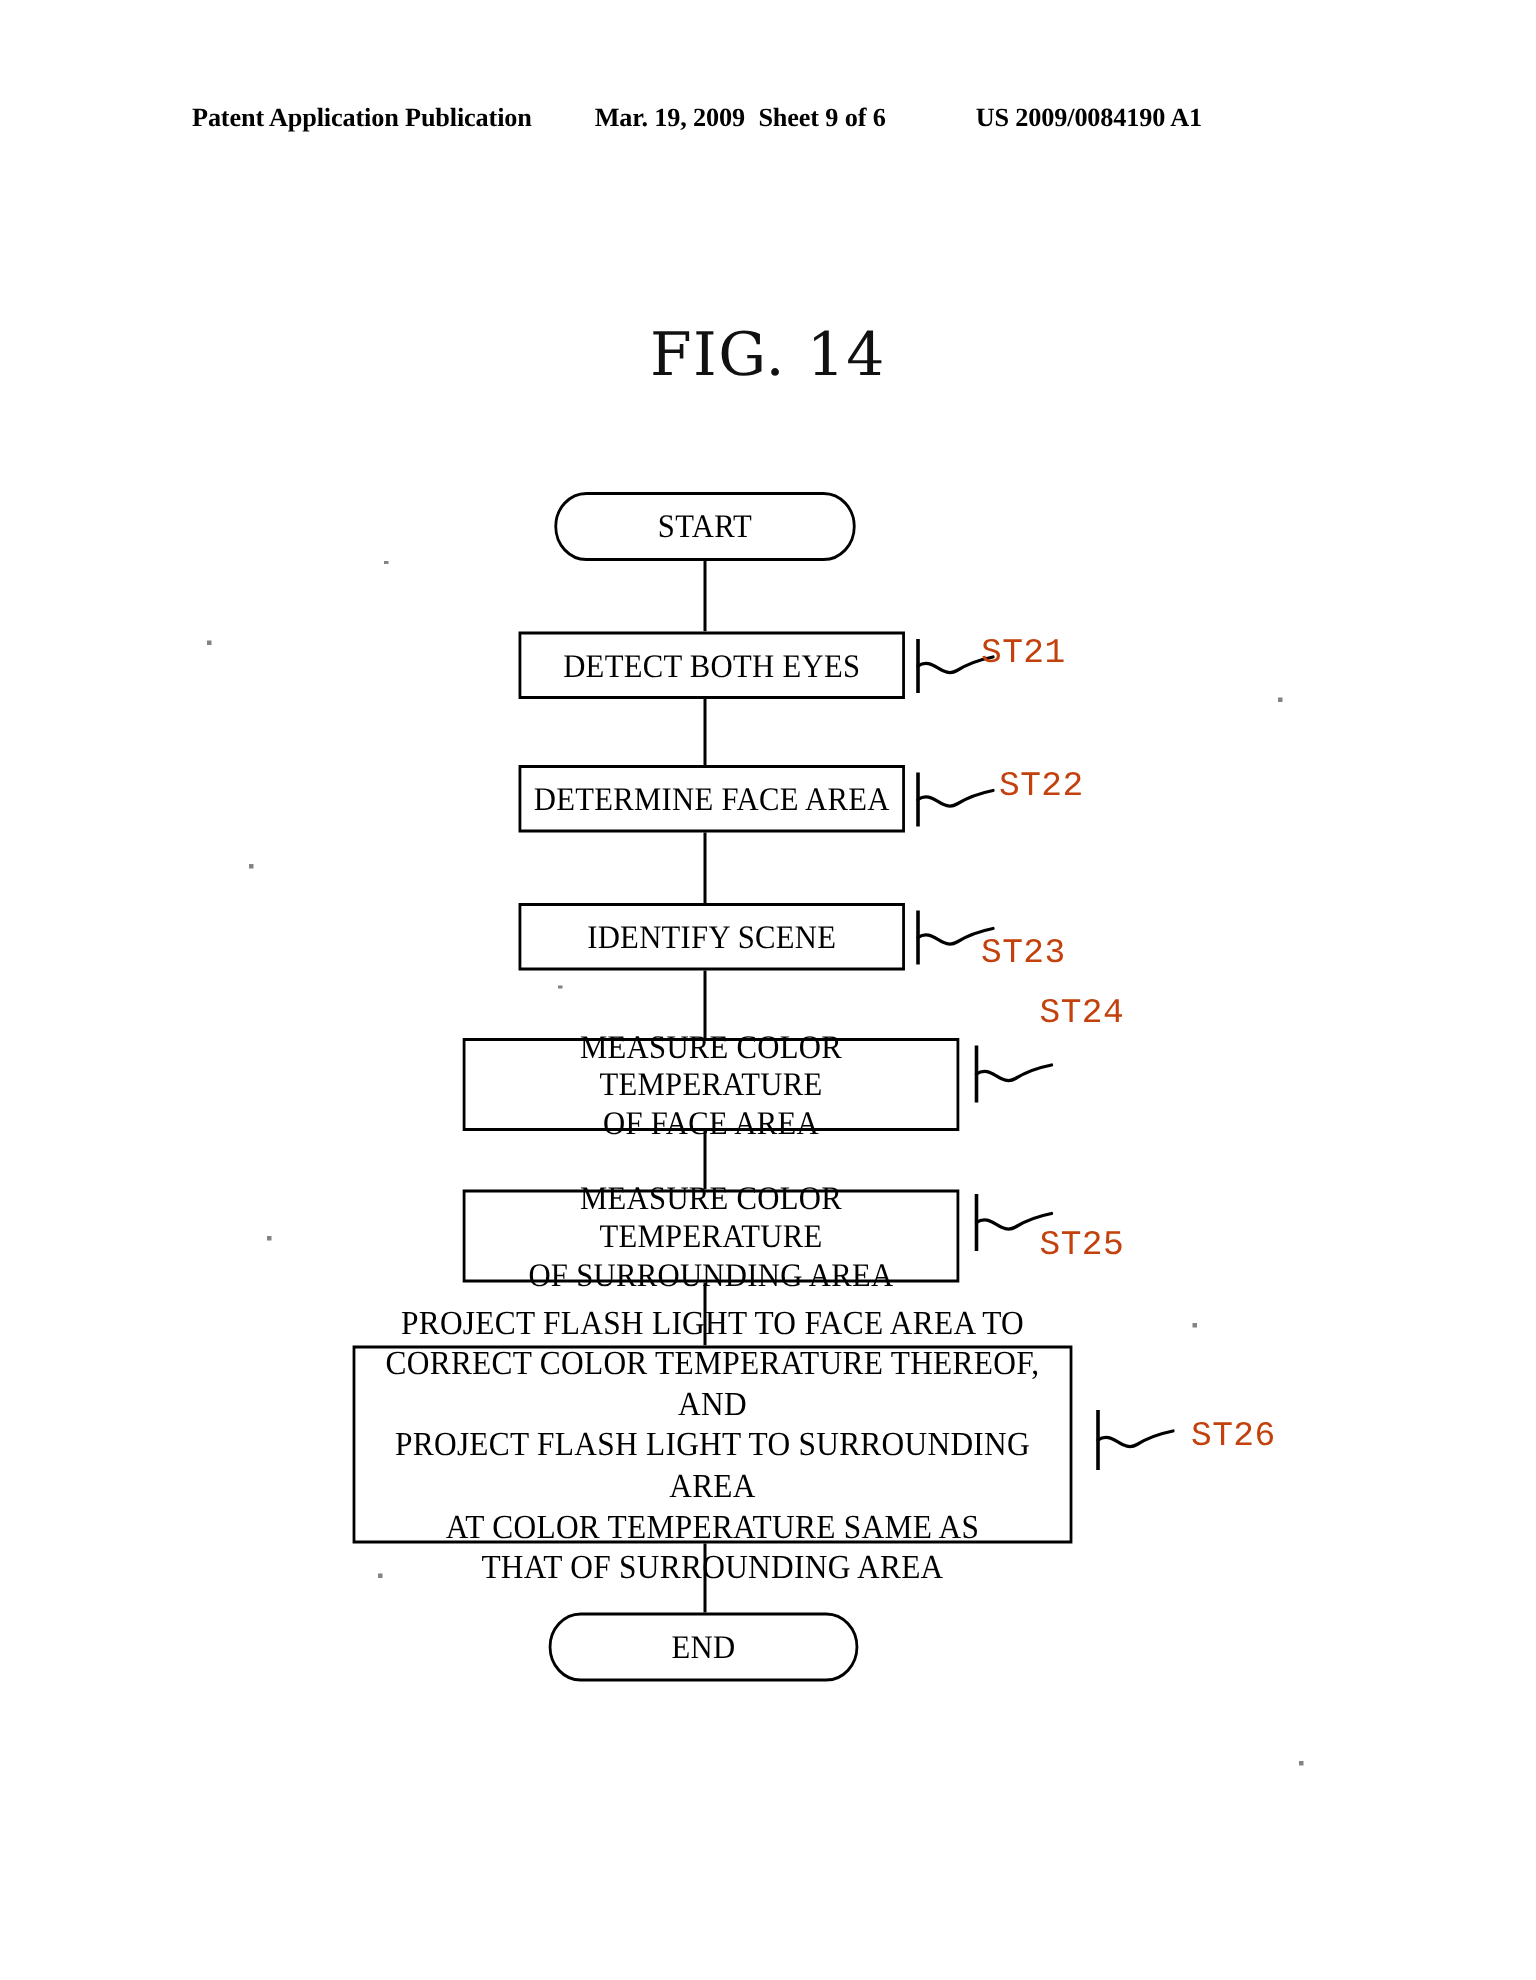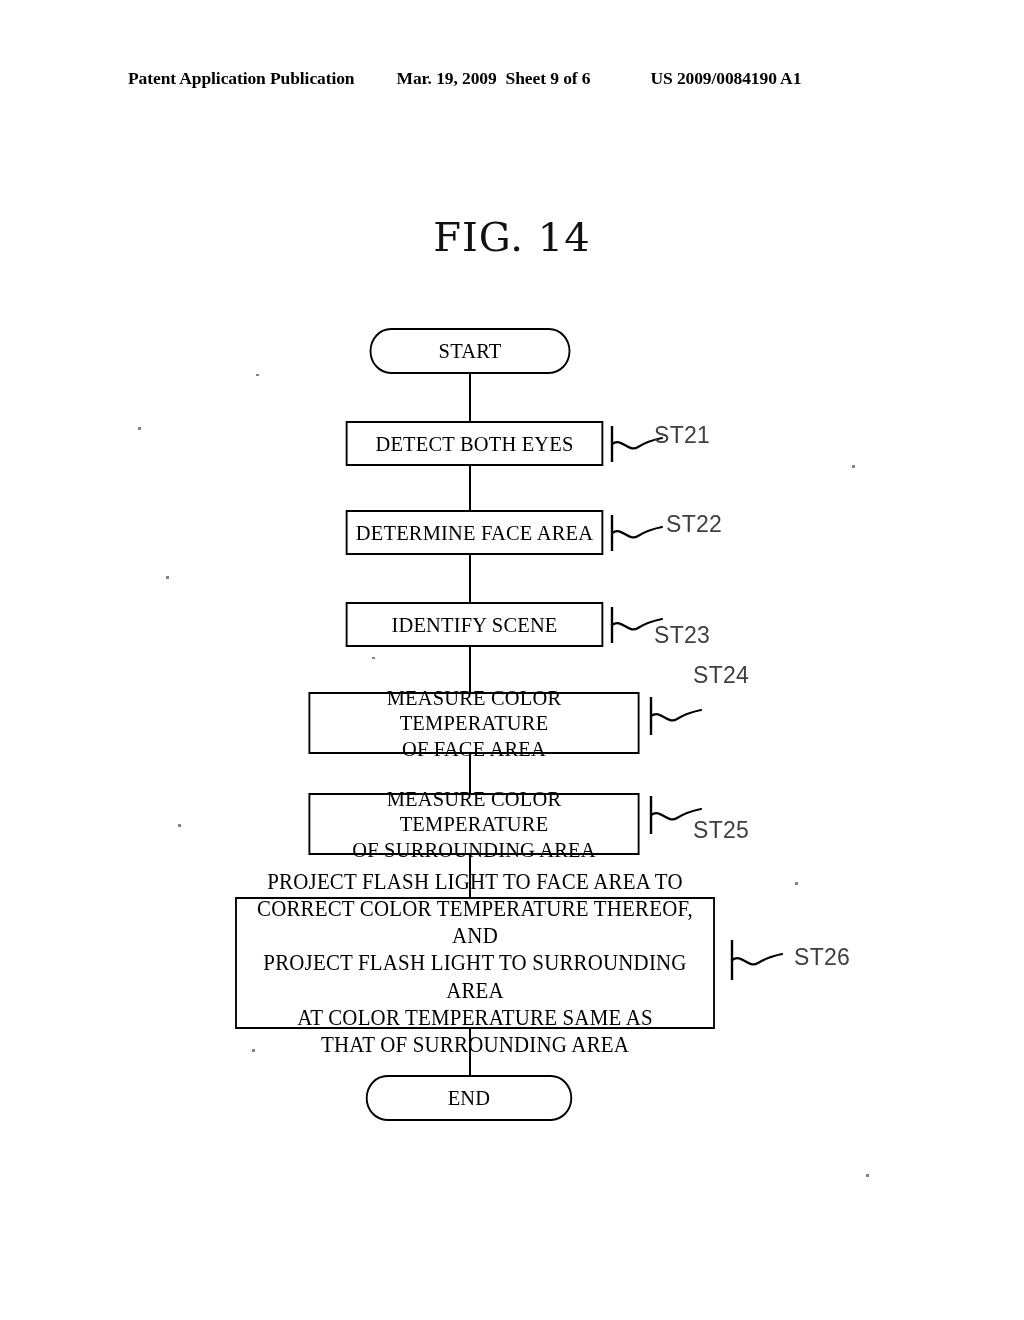--- a/index.html
+++ b/index.html
@@ -88,25 +88,25 @@
   
   .conn {
     position: absolute;
     width: 2px;
     background: #000;
   }
 
   
   .step-label {
     position: absolute;
-    font-family: Liberation Sans, sans-serif;
+    font-family: Liberation Mono, monospace;
     font-size: 23px;
     letter-spacing: 0.3px;
     white-space: nowrap;
-    color: #404040;
+    color: #c2410c;
   }
 
   
   .leader {
     position: absolute;
   }
 
   
   .speck {
     position: absolute;

